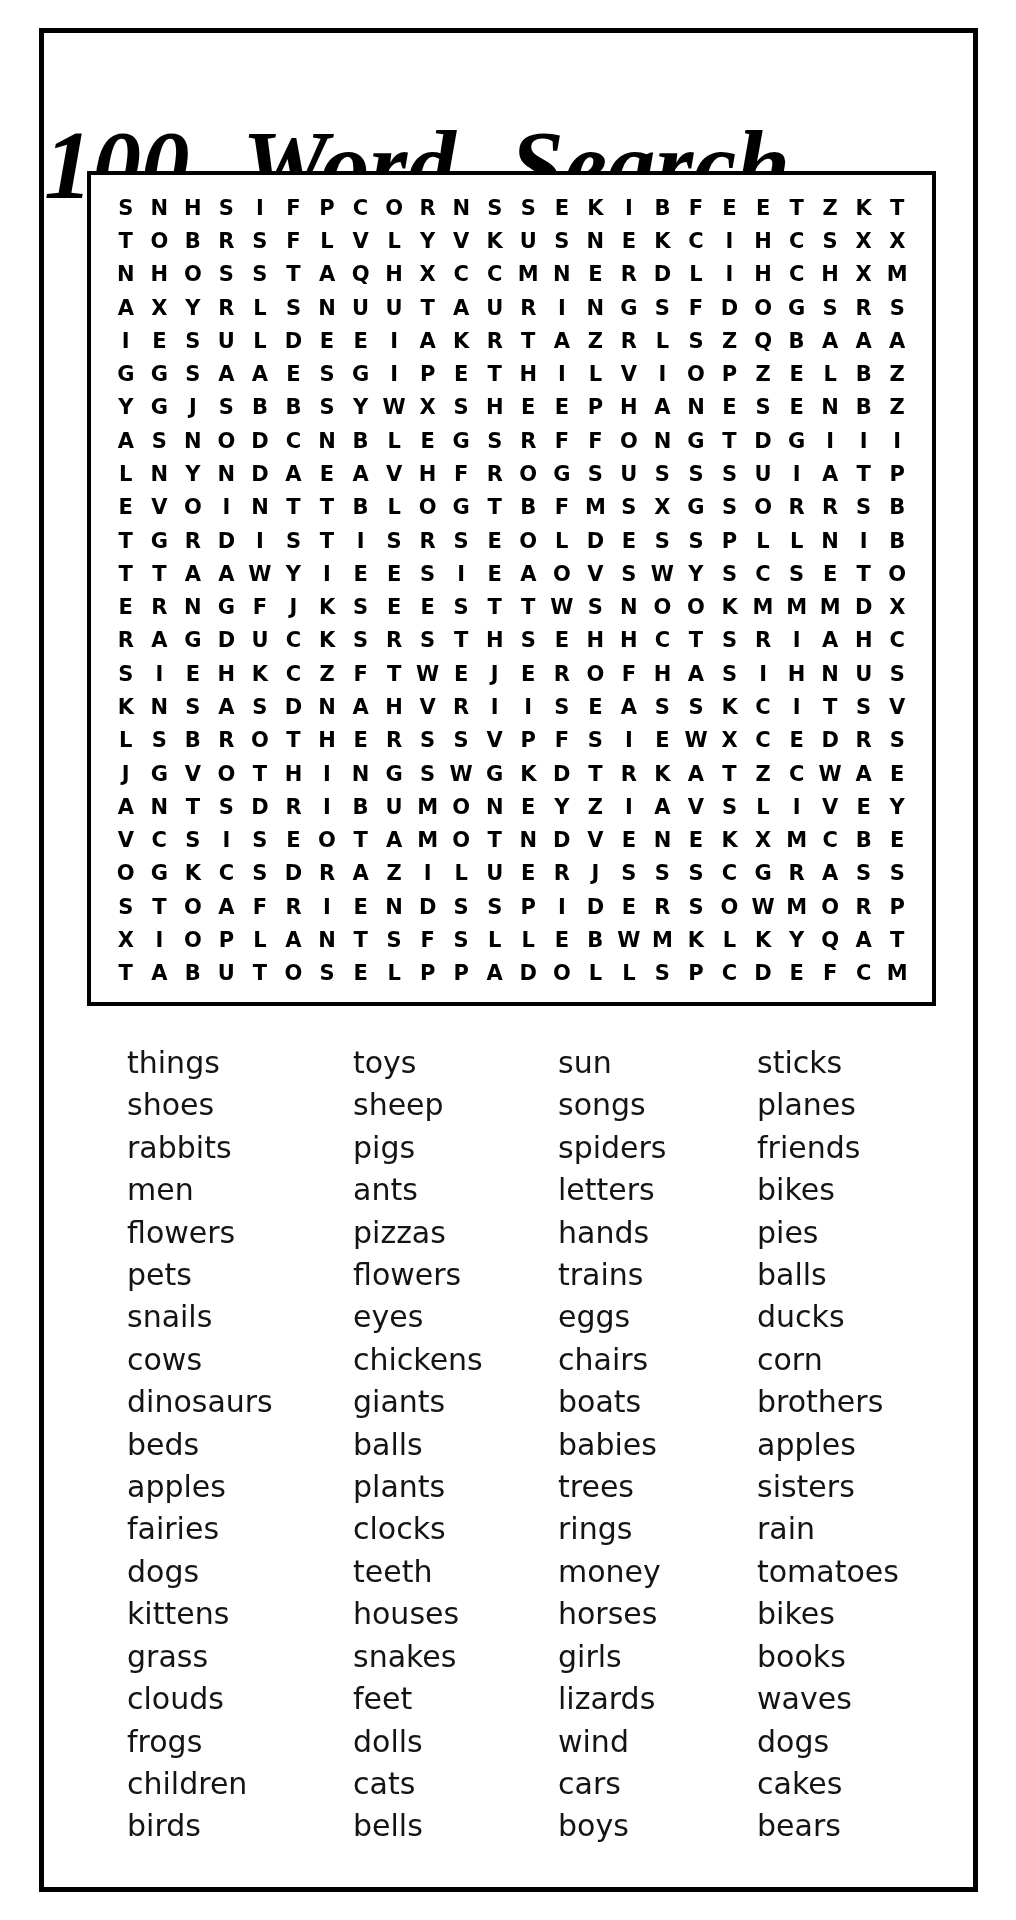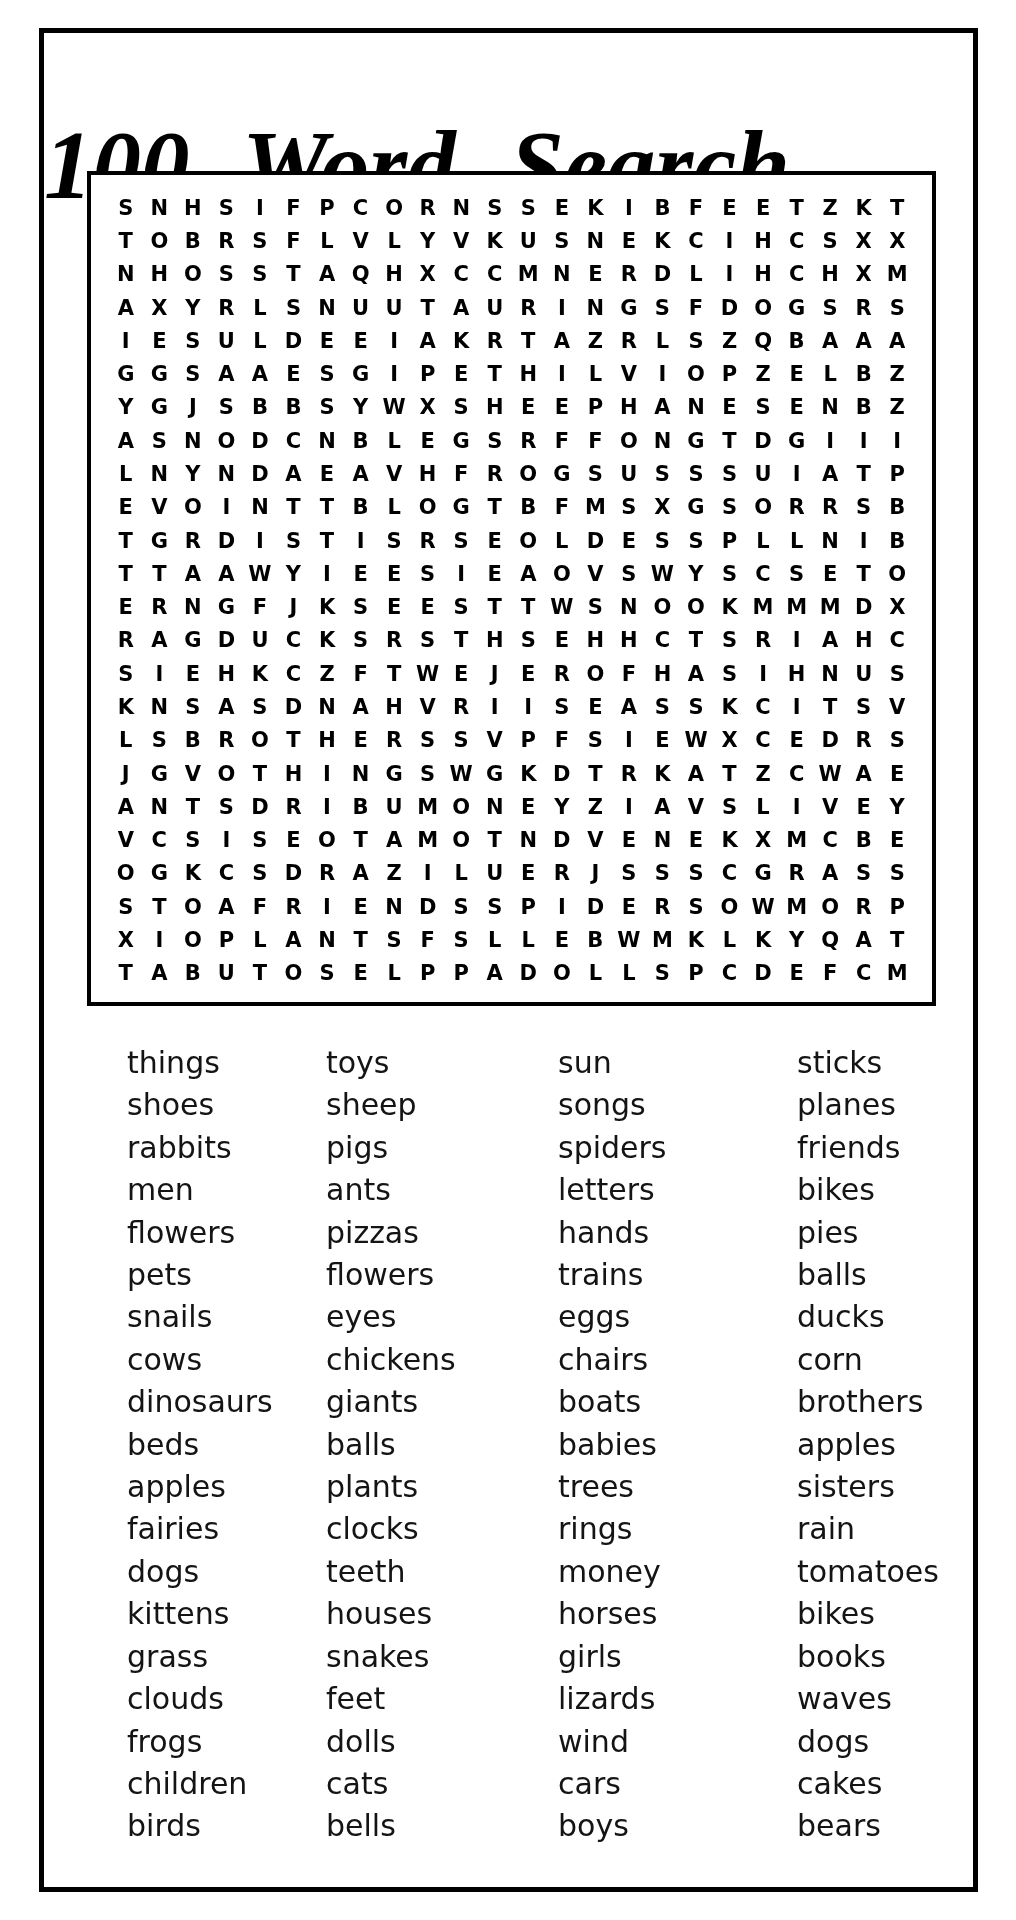--- a/index.html
+++ b/index.html
@@ -72,23 +72,23 @@
     left: 39px;
     top: 1042px;
     width: 862px;
     height: 812px;
   }
   .word-col {
     position: absolute;
     top: 0;
   }
   .word-col:nth-child(1) { left: 88px; }
-  .word-col:nth-child(2) { left: 287px; }
+  .word-col:nth-child(2) { left: 314px; }
   .word-col:nth-child(3) { left: 519px; }
-  .word-col:nth-child(4) { left: 718px; margin-left: 40px; }
+  .word-col:nth-child(4) { left: 718px; }
   .word {
     font-family: "DejaVu Sans", sans-serif;
     font-size: 30px;
     line-height: 42.4px;
     color: #141414;
     white-space: nowrap;
   }
 </style>
 </head>
 <body>

